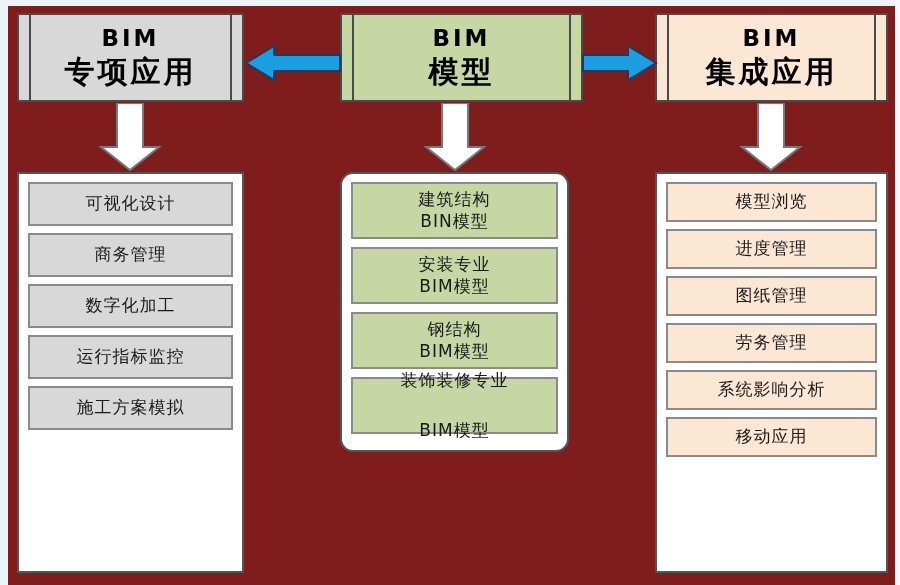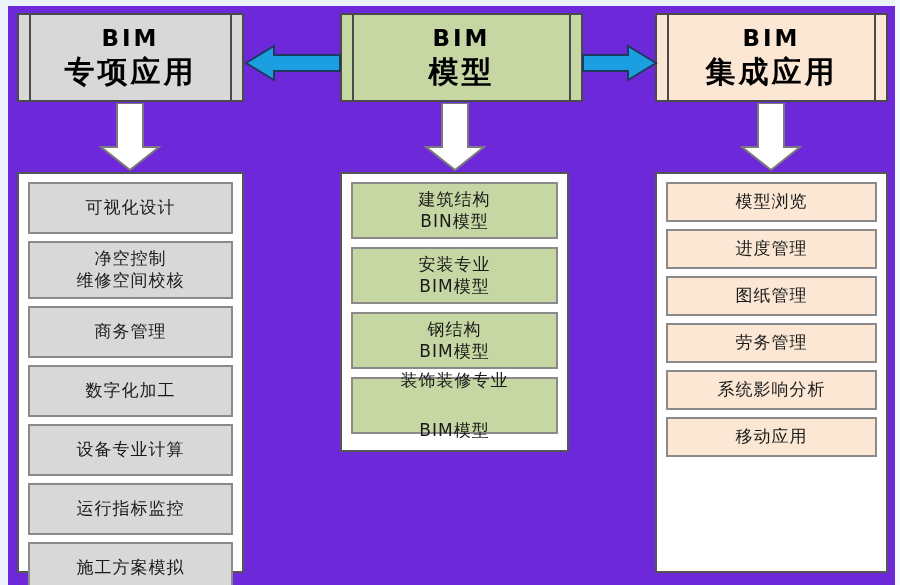--- a/index.html
+++ b/index.html
@@ -14,21 +14,21 @@
     font-family: "DejaVu Sans", "Liberation Sans", sans-serif;
     overflow: hidden;
     position: relative;
   }
 
   #canvas {
     position: absolute;
     left: 0; top: 0;
     width: 900px;
     height: 585px;
-    background: #6d28d9;
+    background: #7f1d1d;
   }
 
   
   .edge-tint-left {
     position: absolute;
     left: 0; top: 0;
     width: 8px; height: 585px;
     background: #eaf4fa;
   }
   .edge-tint-top {
@@ -124,27 +124,27 @@
     letter-spacing: 1px;
   }
   .list-item .ln { display: block; }
 
   
   .list-left { left: 17px; top: 172px; width: 227px; height: 401px; }
   .list-left .list-item {
     background: #d8d8d8;
     width: 100%;
     margin-bottom: 7px;
-    height: 52px;
+    height: 44px;
   }
   .list-left .list-item.tall { height: 58px; }
   .list-left .list-item:last-child { margin-bottom: 16px; }
 
   
-  .list-mid { left: 340px; top: 172px; width: 229px; height: 280px; }
+  .list-mid { left: 340px; top: 172px; width: 229px; height: 280px; border-radius: 13px; }
   .list-mid .list-item {
     background: #c6d7a3;
     width: 100%;
     margin-bottom: 8px;
     height: 57px;
   }
   .list-mid .list-item:last-child { margin-bottom: 0; gap: 28px; }
 
   
   .list-right { left: 655px; top: 172px; width: 233px; height: 401px; }
@@ -203,32 +203,25 @@
   </svg>
 
   <svg class="down-arrow" style="left:738px; top:103px;" width="66" height="68" viewBox="0 0 66 68">
     <polygon points="20,0 20,44 4,44 33,67 62,44 46,44 46,0" fill="#ffffff" stroke="#7a7a7a" stroke-width="2" stroke-linejoin="miter"></polygon>
   </svg>
 
   <div class="list-container list-left">
     <div class="list-item">
       <span class="ln">可视化设计</span>
     </div>
-    <div class="list-item tall">
-      <span class="ln">净空控制</span>
-      <span class="ln">维修空间校核</span>
-    </div>
     <div class="list-item">
       <span class="ln">商务管理</span>
     </div>
     <div class="list-item">
       <span class="ln">数字化加工</span>
-    </div>
-    <div class="list-item">
-      <span class="ln">设备专业计算</span>
     </div>
     <div class="list-item">
       <span class="ln">运行指标监控</span>
     </div>
     <div class="list-item">
       <span class="ln">施工方案模拟</span>
     </div>
   </div>
 
   <div class="list-container list-mid">

